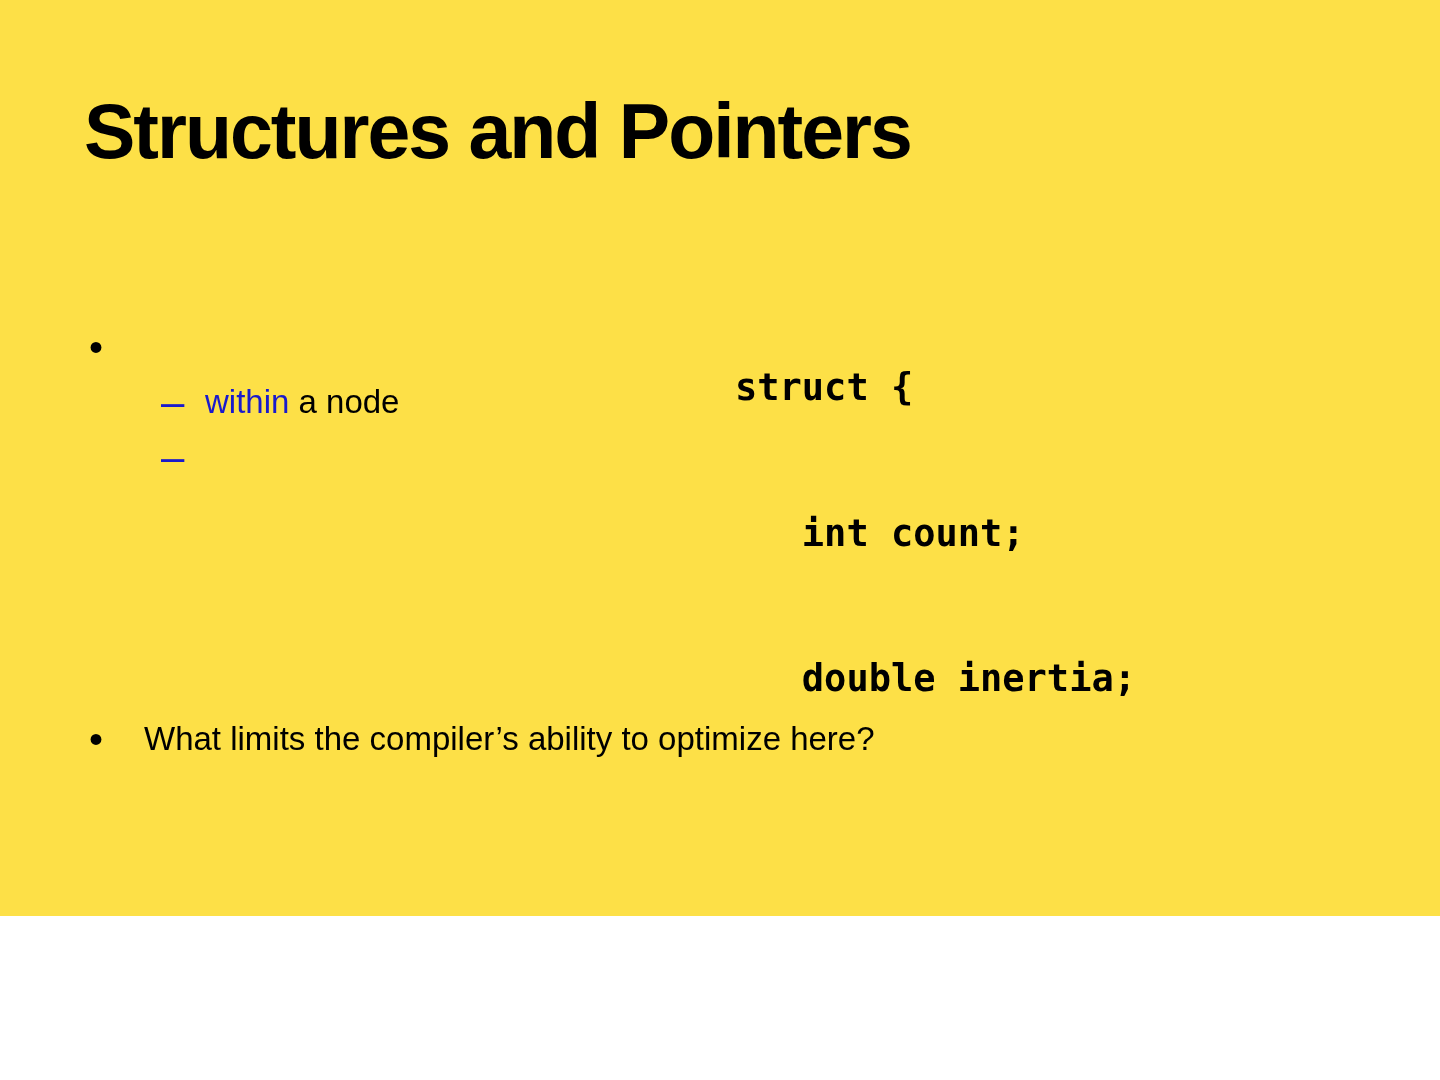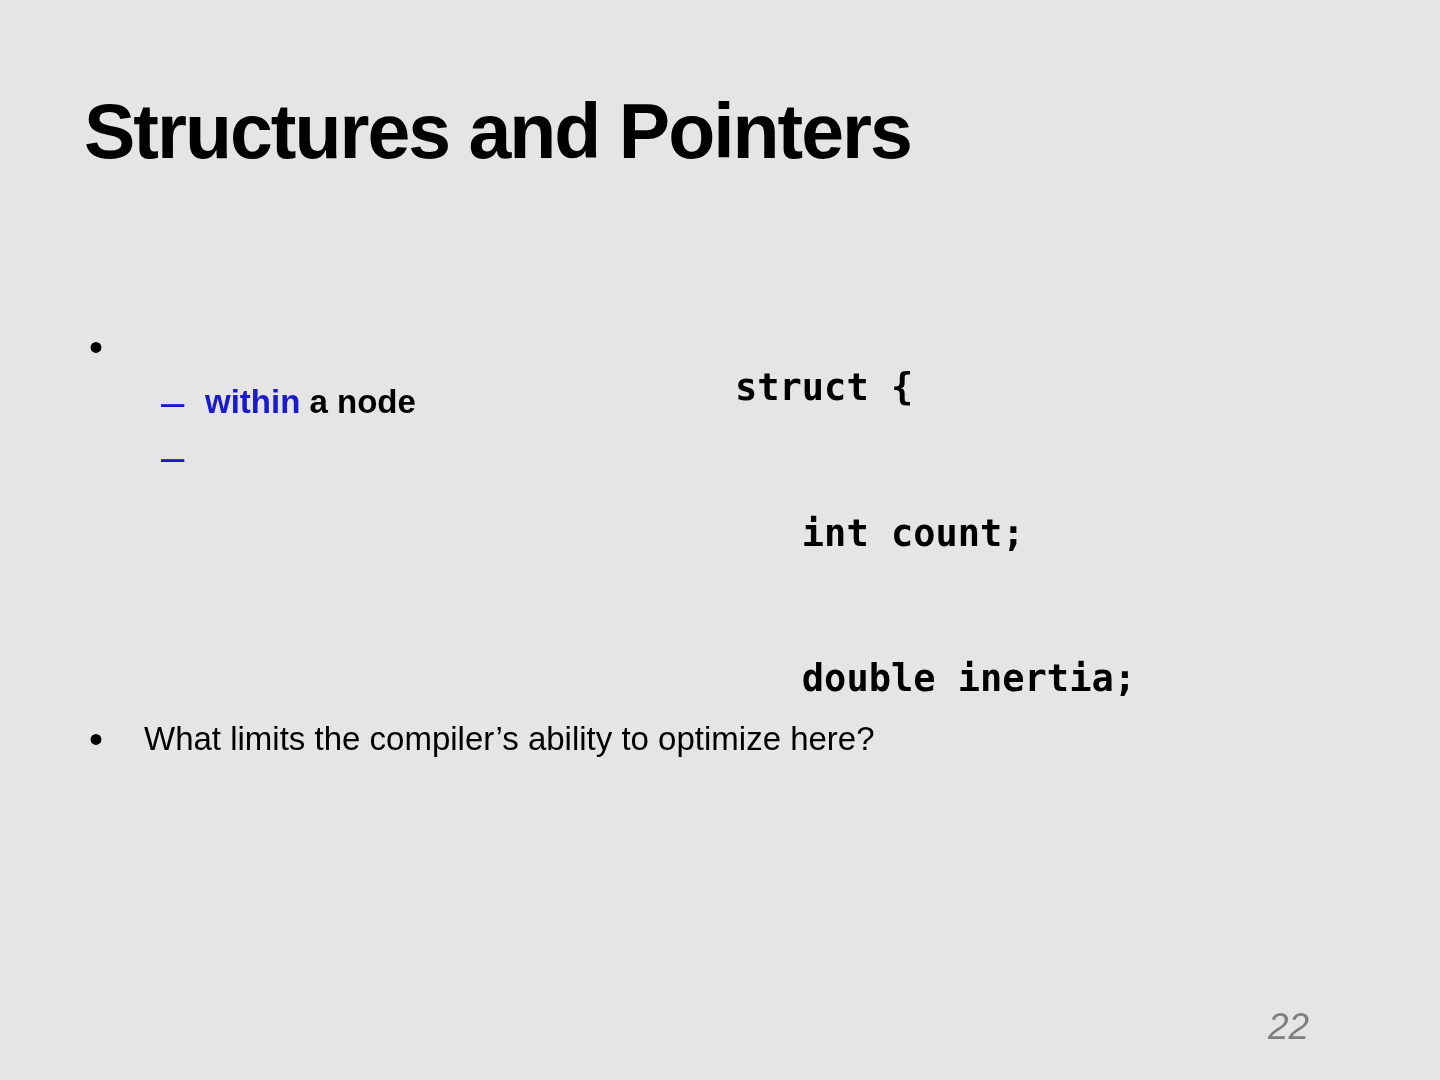--- a/index.html
+++ b/index.html
@@ -3,22 +3,22 @@
 <meta charset="utf-8">
 <style>
   html, body {
     margin: 0;
     padding: 0;
     background: #ffffff;
   }
   .slide {
     position: relative;
     width: 1440px;
-    height: 1080px;
-    background: #e5e5e5;
+    height: 916px;
+    background: #fde047;
     overflow: hidden;
     font-family: "Liberation Sans", sans-serif;
     color: #000000;
   }
   .title {
     position: absolute;
     left: 84px;
     top: 93px;
     margin: 0;
     font-size: 77px;
@@ -63,21 +63,20 @@
     top: 0;
     font-size: 42px;
     line-height: 44px;
     color: var(--blue);
   }
   .sline .txt {
     position: absolute;
     left: 205px;
     top: 0;
     white-space: nowrap;
-    font-weight: bold;
   }
   .hl { color: var(--blue); }
   .pos-q1 { top: 325px; }
   .pos-s1 { top: 380px; }
   .pos-s2 { top: 435px; }
   .pos-q2 { top: 717px; }
   .code {
     position: absolute;
     left: 735px;
     top: 267px;

